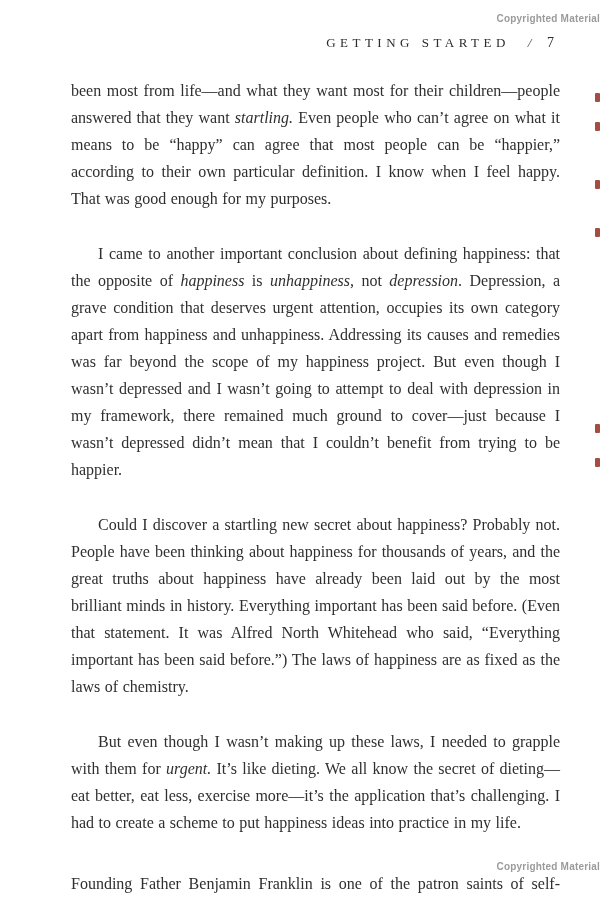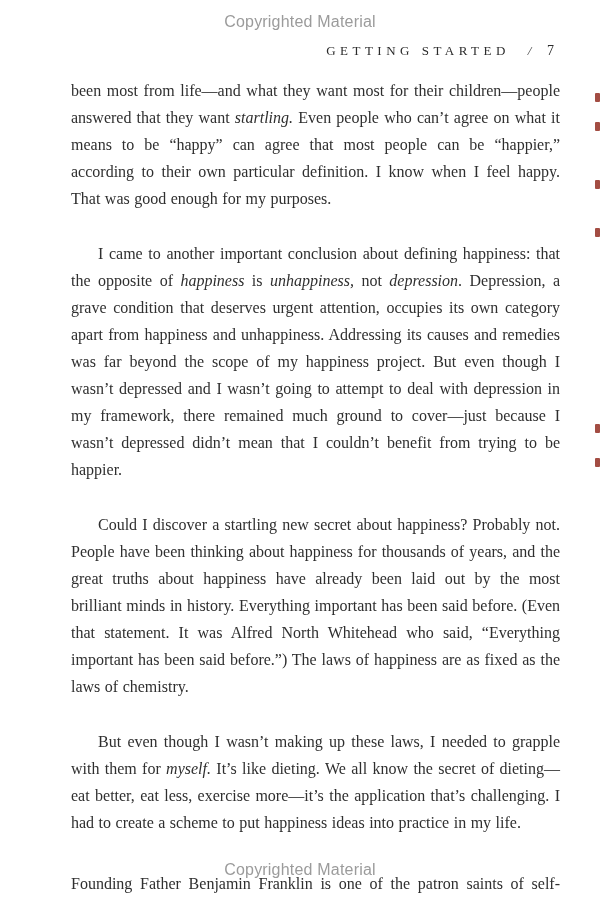--- a/index.html
+++ b/index.html
@@ -8,32 +8,32 @@
     width: 600px;
     height: 903px;
     background: #ffffff;
     overflow: hidden;
     font-family: "Liberation Serif", serif;
   }
   .notice {
     position: absolute;
     left: 0;
     width: 100%;
-    text-align: center;
+    text-align: right;
     font-family: "Liberation Sans", sans-serif;
-    font-weight: 400;
-    font-size: 16px;
+    font-weight: 700;
+    font-size: 10px;
     color: #9b9b9b;
     letter-spacing: 0.2px;
   }
   .notice.top { top: 13px; }
   .notice.bottom { top: 861px; }
   .running-head {
     position: absolute;
-    top: 43px;
+    top: 35px;
     right: 46px;
     font-size: 13px;
     color: #2b2b2b;
     letter-spacing: 4.5px;
     white-space: nowrap;
   }
   .running-head .sep {
     font-style: italic;
     letter-spacing: 0;
     margin: 0 8px 0 10px;
@@ -77,21 +77,21 @@
   <div class="running-head">
     <span class="chapter">GETTING STARTED</span>
     <span class="sep">/</span>
     <span class="pageno">7</span>
   </div>
 
   <div class="body-text" id="body-text">
       <p><span>been most from life—and what they want most for their children—people answered that they want </span><em>startling.</em><span> Even people who can’t agree on what it means to be “happy” can agree that most people can be “happier,” according to their own particular definition. I know when I feel happy. That was good enough for my purposes.</span></p>
       <p class="indent"><span>I came to another important conclusion about defining happiness: that the opposite of </span><em>happiness</em><span> is </span><em>unhappiness,</em><span> not </span><em>depression</em><span>. Depression, a grave condition that deserves urgent attention, occupies its own category apart from happiness and unhappiness. Addressing its causes and remedies was far beyond the scope of my happiness project. But even though I wasn’t depressed and I wasn’t going to attempt to deal with depression in my framework, there remained much ground to cover—just because I wasn’t depressed didn’t mean that I couldn’t benefit from trying to be happier.</span></p>
       <p class="indent"><span>Could I discover a startling new secret about happiness? Probably not. People have been thinking about happiness for thousands of years, and the great truths about happiness have already been laid out by the most brilliant minds in history. Everything important has been said before. (Even that statement. It was Alfred North Whitehead who said, “Everything important has been said before.”) The laws of happiness are as fixed as the laws of chemistry.</span></p>
-      <p class="indent"><span>But even though I wasn’t making up these laws, I needed to grapple with them for </span><em>myself.</em><span> It’s like dieting. We all know the secret of dieting—eat better, eat less, exercise more—it’s the application that’s challenging. I had to create a scheme to put happiness ideas into practice in my life.</span></p>
+      <p class="indent"><span>But even though I wasn’t making up these laws, I needed to grapple with them for </span><em>urgent.</em><span> It’s like dieting. We all know the secret of dieting—eat better, eat less, exercise more—it’s the application that’s challenging. I had to create a scheme to put happiness ideas into practice in my life.</span></p>
       <p class="section-break"><span>Founding Father Benjamin Franklin is one of the patron saints of self-realization. In his </span><em>Autobiography,</em><span> he describes how he designed his Virtues</span></p>
     </div>
 
   <div class="notice bottom">Copyrighted Material</div>
 
   <div id="edge-marks">
       <div class="edge-mark" style="top: 93px; background: rgb(153, 58, 47);"></div>
       <div class="edge-mark" style="top: 122px; background: rgb(153, 58, 47);"></div>
       <div class="edge-mark" style="top: 180px; background: rgb(153, 58, 47);"></div>
       <div class="edge-mark" style="top: 228px; background: rgb(153, 58, 47);"></div>

